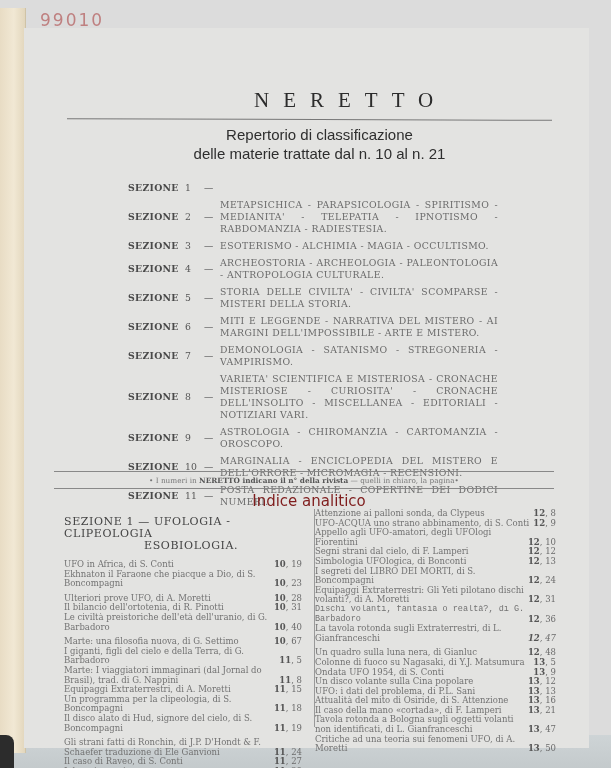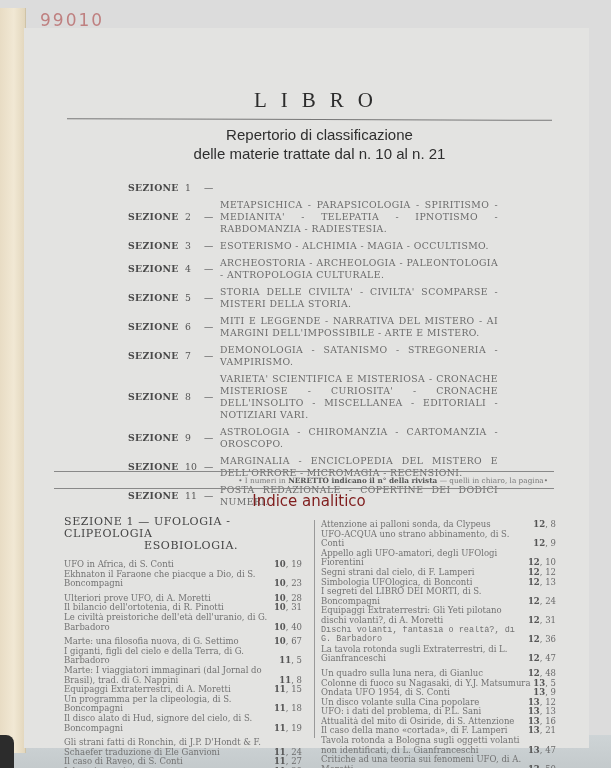--- a/index.html
+++ b/index.html
@@ -50,48 +50,48 @@
   .sub2 { top: 117px; padding-left: 20px; }
   .sections { position: absolute; left: 104px; top: 154px; width: 370px; }
   .section-row { display: flex; font-size: 9.3px; line-height: 12px; margin-bottom: 5px; align-items: center; }
   .section-label { width: 57px; font-weight: bold; color: #4a4a4a; letter-spacing: 0.3px; white-space: nowrap; }
   .section-num { width: 19px; text-align: left; color: #555; }
   .section-dash { width: 16px; color: #555; }
   .section-text { flex: 1; color: #6a6a6a; letter-spacing: 0.4px; text-align: justify; }
   .note-bar {
     position: absolute; left: 30px; top: 443px; width: 500px; height: 18px;
     border-top: 1px solid #888; border-bottom: 1px solid #888;
-    font-size: 7.3px; color: #777; padding: 4px 6px; display: flex; justify-content: flex-end;
+    font-size: 7.3px; color: #777; padding: 4px 6px; display: flex; justify-content: center;
   }
   .note-bar b { color: #555; }
   .analytic-title {
     position: absolute; left: 0; width: 100%; top: 464px; text-align: center;
     font-family: "DejaVu Sans", sans-serif; font-size: 15px; color: #7f1d1d; padding-left: 5px;
   }
   .col { position: absolute; font-family: "DejaVu Serif", serif; font-size: 8.5px; line-height: 9.6px; }
   .col-left { left: 40px; top: 488px; width: 238px; }
-  .col-right { left: 290px; top: 492px; width: 242px; border-left: 1px solid #999; padding-left: 6px; height: 218px; }
+  .col-right { left: 290px; top: 481px; width: 242px; border-left: 1px solid #999; height: 218px; }
   .sec-head { font-size: 11px; color: #444; letter-spacing: 0.6px; line-height: 12px; margin-bottom: 3px; }
   .sec-head .indent { padding-left: 80px; display: block; }
   .entry { display: flex; justify-content: space-between; color: #727272; }
   .entry .txt { white-space: nowrap; overflow: hidden; }
   .entry .ref { white-space: nowrap; color: #6b6b6b; padding-left: 2px; }
   .entry .ref b { color: #555; }
   .gap { height: 5px; }
 </style>
 </head>
 <body>
 
 <div class="bg-bottom"></div>
 <div class="spine"></div>
 <div class="spine-dark"></div>
 <div class="handwriting">99010</div>
 
 <div class="page">
-  <div class="title">LIBRO</div>
+  <div class="title">NERETTO</div>
   <div class="title-rule"></div>
   <div class="subtitle sub1">Repertorio di classificazione</div>
   <div class="subtitle sub2">delle materie trattate dal n. 10 al n. 21</div>
 
   <div class="sections">
     <div class="section-row">
         <span class="section-label">SEZIONE</span>
         <span class="section-num">1</span>
         <span class="section-dash">—</span>
       </div>
@@ -262,21 +262,21 @@
         <div class="entry">
           <span class="txt" style="white-space: normal;">Equipaggi Extraterrestri: Gli Yeti pilotano dischi volanti?, di A. Moretti</span>
           <span class="ref" style="align-self: flex-end;"><b>12</b>, 31</span>
         </div>
         <div class="entry">
           <span class="txt" style="white-space: normal; font-family: Liberation Mono, monospace;">Dischi volanti, fantasia o realtà?, di G. Barbadoro</span>
           <span class="ref" style="align-self: flex-end;"><b>12</b>, 36</span>
         </div>
         <div class="entry">
           <span class="txt" style="white-space: normal;">La tavola rotonda sugli Extraterrestri, di L. Gianfranceschi</span>
-          <span class="ref" style="align-self: flex-end;"><b>12</b>, 47</span>
+          <span class="ref" style="align-self: flex-end; font-style: italic;"><b>12</b>, 47</span>
         </div>
         <div class="gap"></div>
         <div class="entry">
           <span class="txt" style="white-space: normal;">Un quadro sulla luna nera, di Gianluc</span>
           <span class="ref" style="align-self: flex-end;"><b>12</b>, 48</span>
         </div>
         <div class="entry">
           <span class="txt" style="white-space: normal;">Colonne di fuoco su Nagasaki, di Y.J. Matsumura</span>
           <span class="ref" style="align-self: flex-end;"><b>13</b>, 5</span>
         </div>

